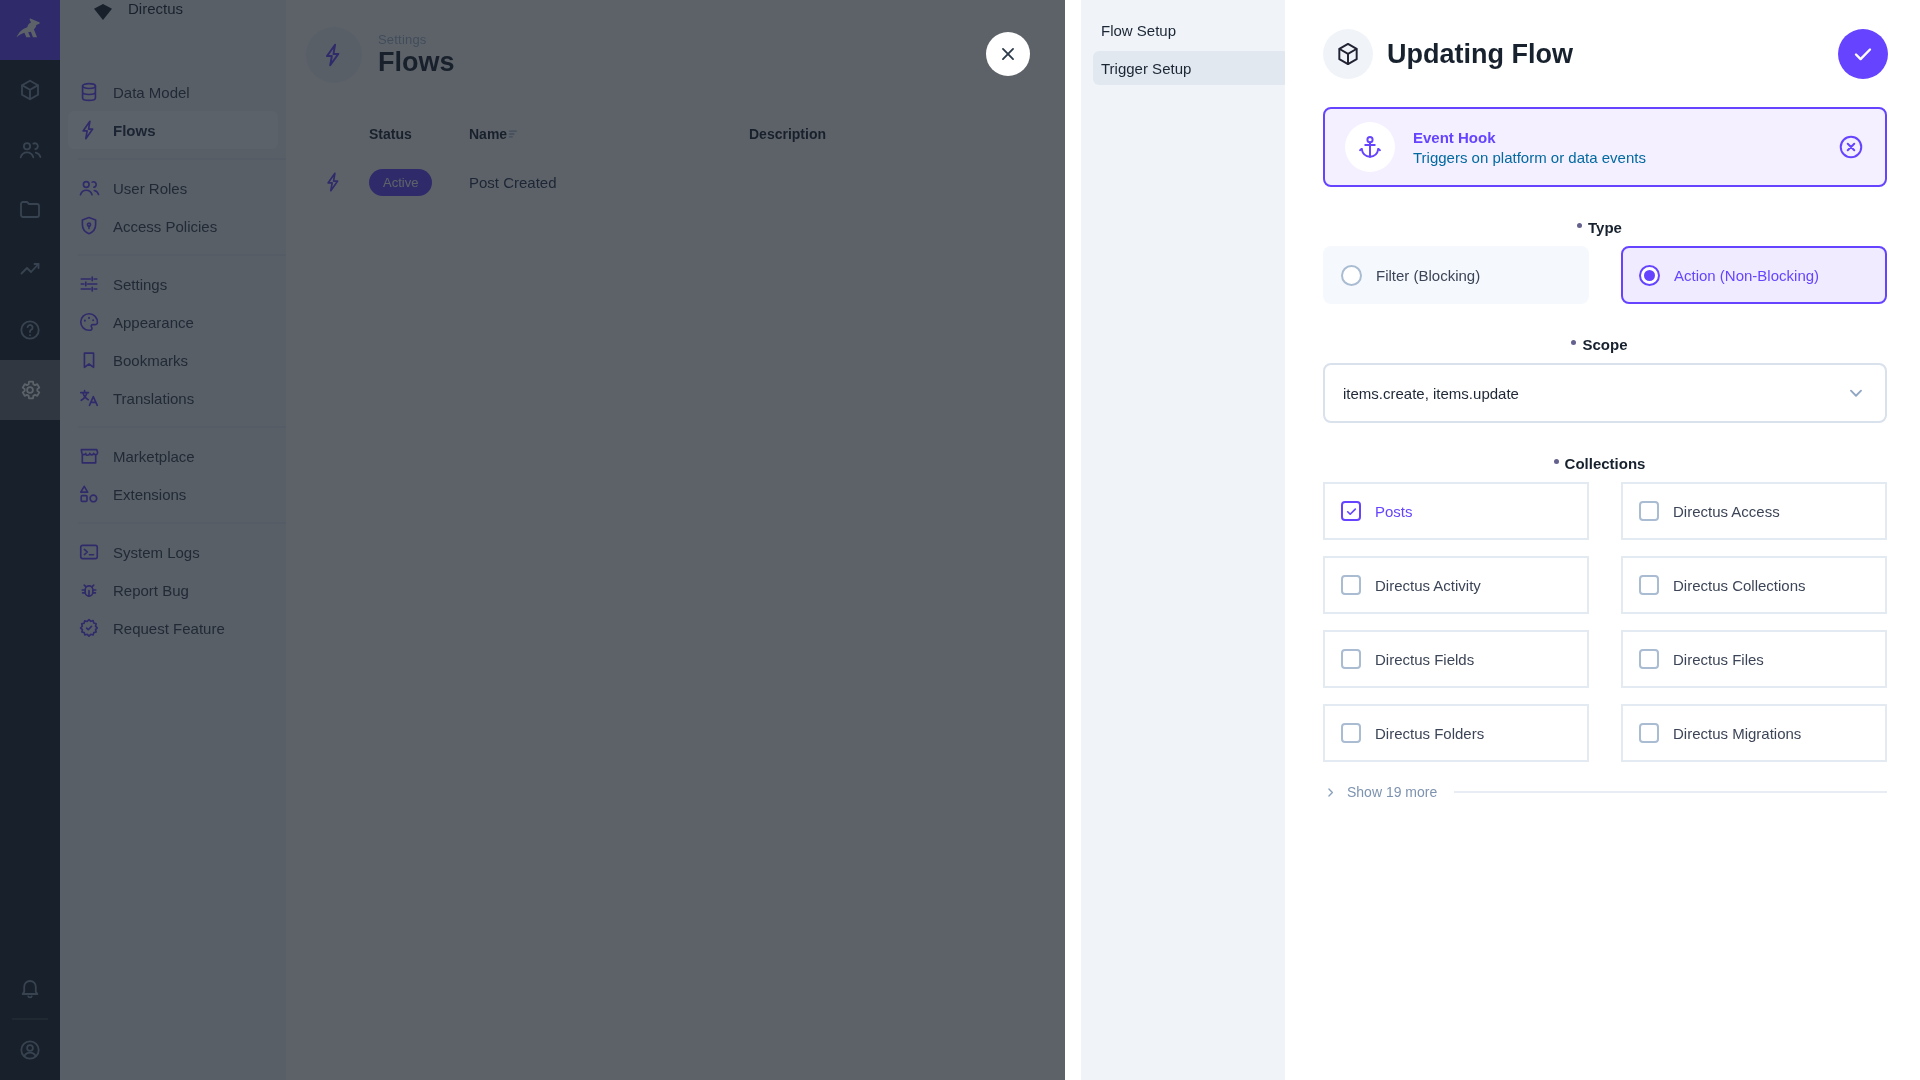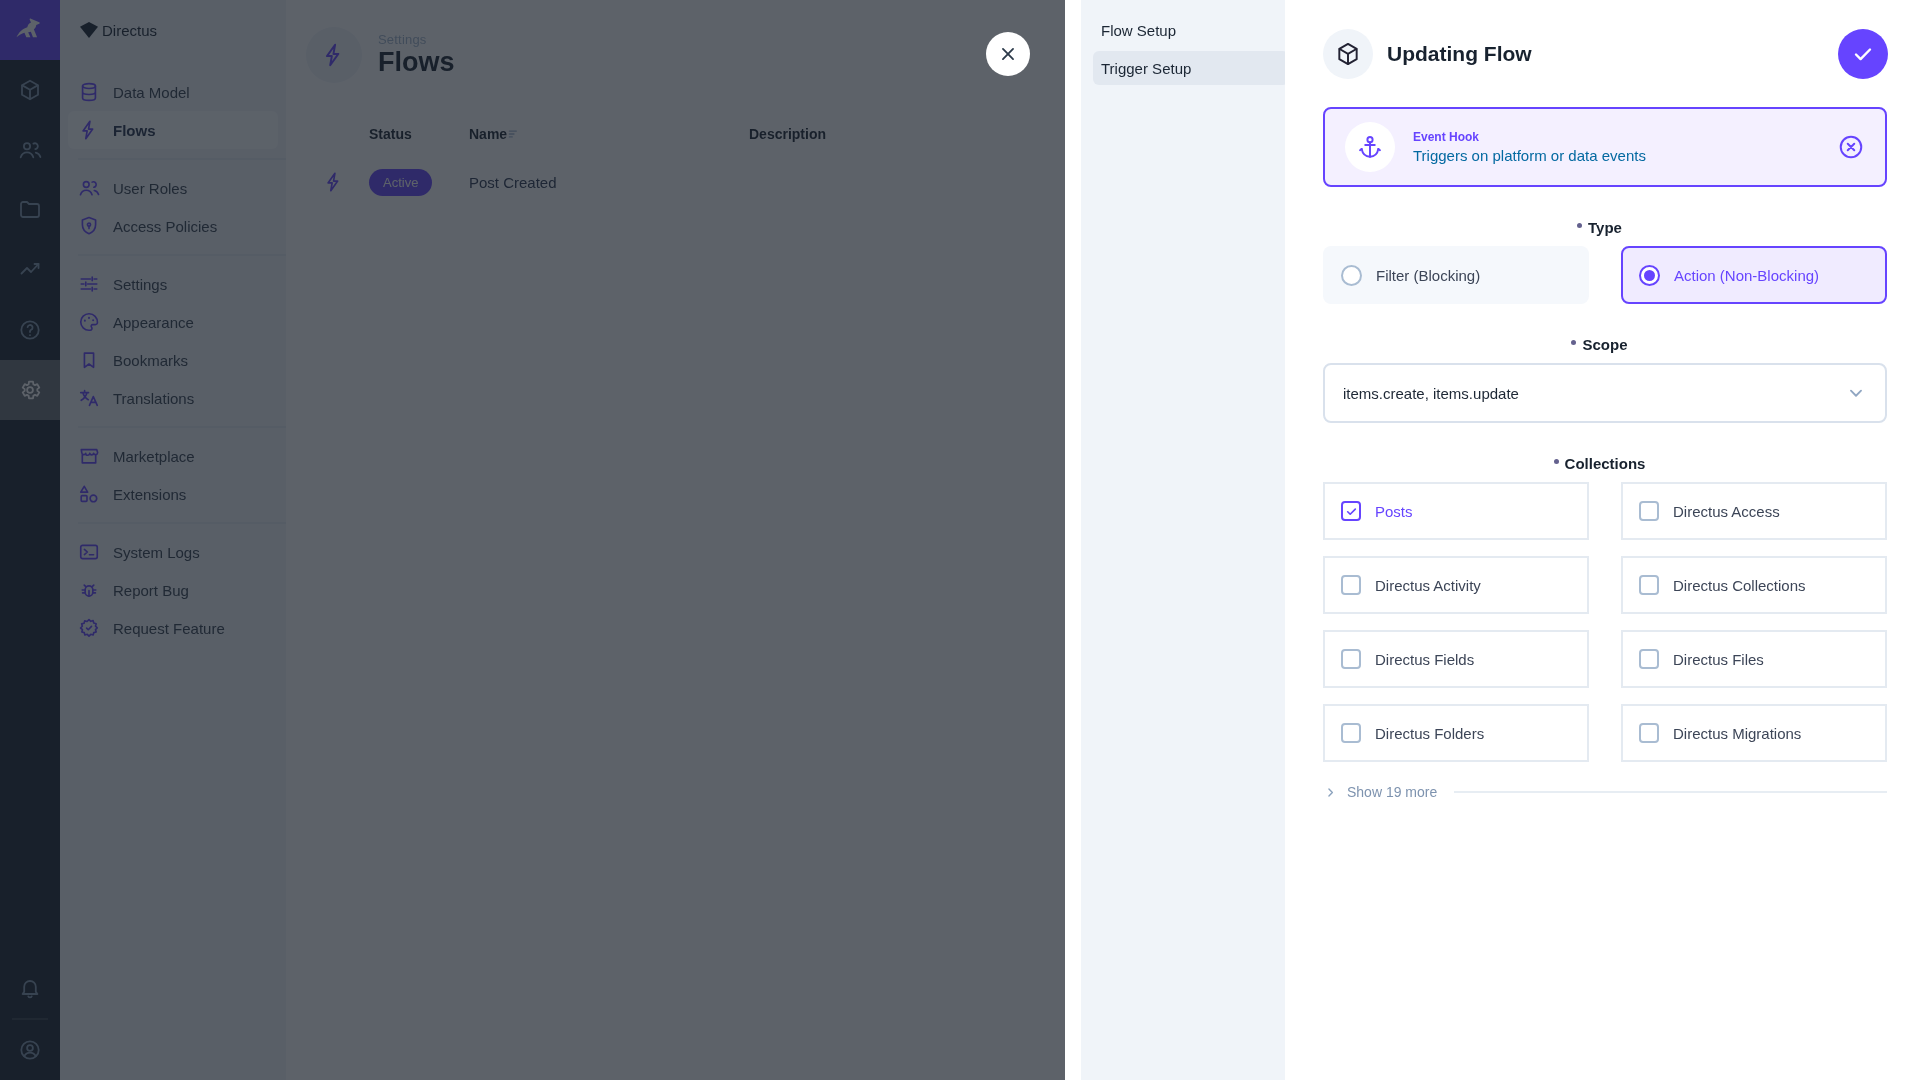--- a/index.html
+++ b/index.html
@@ -11,21 +11,21 @@
   .module-bar { position:absolute; left:0; top:0; width:60px; height:100%;
                 background:#18222F; display:flex; flex-direction:column; align-items:center; z-index:1; }
   .logo-block { width:60px; height:60px; background:#6644FF; display:grid; place-items:center; color:#fff; }
   .module-btn { width:60px; height:60px; display:grid; place-items:center; color:#8196AD; }
   .module-btn.active { background:rgba(255,255,255,0.35); color:#ffffff; }
   .module-spacer { flex:1; }
   .module-divider { width:36px; height:2px; background:rgba(255,255,255,0.12); }
 
   
   .nav { position:absolute; left:60px; top:0; width:226px; height:100%; background:#F0F4F9; z-index:1; }
-  .project-header { height:60px; display:flex; align-items:center; gap:1px; padding:0 17px; }
+  .project-header { height:60px; display:flex; gap:13px; padding:0 31px; }
   .project-name { font-size:15px; font-weight:500; color:#18222F; }
   .nav-list { padding-top:13px; }
   .nav-item { height:38px; margin:0 8px; border-radius:6px; display:flex; align-items:center;
               gap:13px; padding:0 10px; font-size:15px; color:#35404F; }
   .nav-item .nico { color:#6644FF; display:grid; place-items:center; }
   .nav-item.active { background:#fbfdff; font-weight:700; color:#22304a; }
   .nav-divider { height:2px; background:#E4EAF1; margin:9px 0 9px 18px; }
 
   
   .main { position:absolute; left:286px; top:0; width:779px; height:100%; background:#fff; z-index:1; }
@@ -53,30 +53,30 @@
   .drawer-close { position:absolute; left:-79px; top:32px; width:44px; height:44px; border-radius:50%;
                   background:#fff; color:#2c3a4a; display:grid; place-items:center; border:none; }
   .drawer-nav { position:absolute; left:16px; top:0; width:220px; height:100%; background:#F0F4F9; padding-top:13px; }
   .drawer-nav-item { height:34px; margin:0 12px 4px 12px; padding:0 8px; border-radius:6px;
                      display:flex; align-items:center; font-size:15px; font-weight:500; color:#1b2634; }
   .drawer-nav-item.active { background:#E2E8F0; }
   .drawer-content { position:absolute; left:220px; top:0; width:635px; height:100%; background:#fff; overflow:hidden; }
   .drawer-header { display:flex; align-items:center; padding:29px 32px 0 38px; }
   .drawer-title-icon { width:50px; height:50px; border-radius:50%; background:#F0F4F9;
                        display:grid; place-items:center; color:#223; flex:0 0 auto; }
-  .drawer-title { font-size:21px; font-weight:700; margin-left:14px; color:#18222F; }
+  .drawer-title { font-size:27px; font-weight:700; margin-left:14px; color:#18222F; }
   .save-btn { margin-left:auto; width:50px; height:50px; border-radius:50%; border:none;
               background:#6644FF; color:#fff; display:grid; place-items:center; }
   .drawer-body { padding:28px 33px 0 38px; }
 
   .hook-card { height:80px; border:2px solid #6644FF; background:#F4F0FF; border-radius:8px;
                display:flex; align-items:center; gap:18px; padding:0 20px; }
   .hook-icon { width:50px; height:50px; border-radius:50%; background:#fff; color:#6644FF;
                display:grid; place-items:center; flex:0 0 auto; }
-  .hook-title { font-size:12px; font-weight:700; color:#6644FF; margin-bottom:3px; }
+  .hook-title { font-size:15px; font-weight:700; color:#6644FF; margin-bottom:3px; }
   .hook-sub { font-size:15px; color:#0369a1; }
   .hook-cancel { margin-left:auto; color:#6644FF; display:grid; place-items:center; background:none; border:none; }
 
   .field { margin-top:32px;text-align:center; }
   .field.gap-lg { }
   .field-label { position:relative; display:inline-block; font-size:15px; font-weight:700; color:#18222F; margin-bottom:10px; }
   .field-label::before { content:''; position:absolute; left:-11px; top:4px; width:5px; height:5px;
                          border-radius:50%; background:#64618E; }
   .option-grid { display:grid; grid-template-columns:1fr 1fr; gap:16px 32px; }
 

